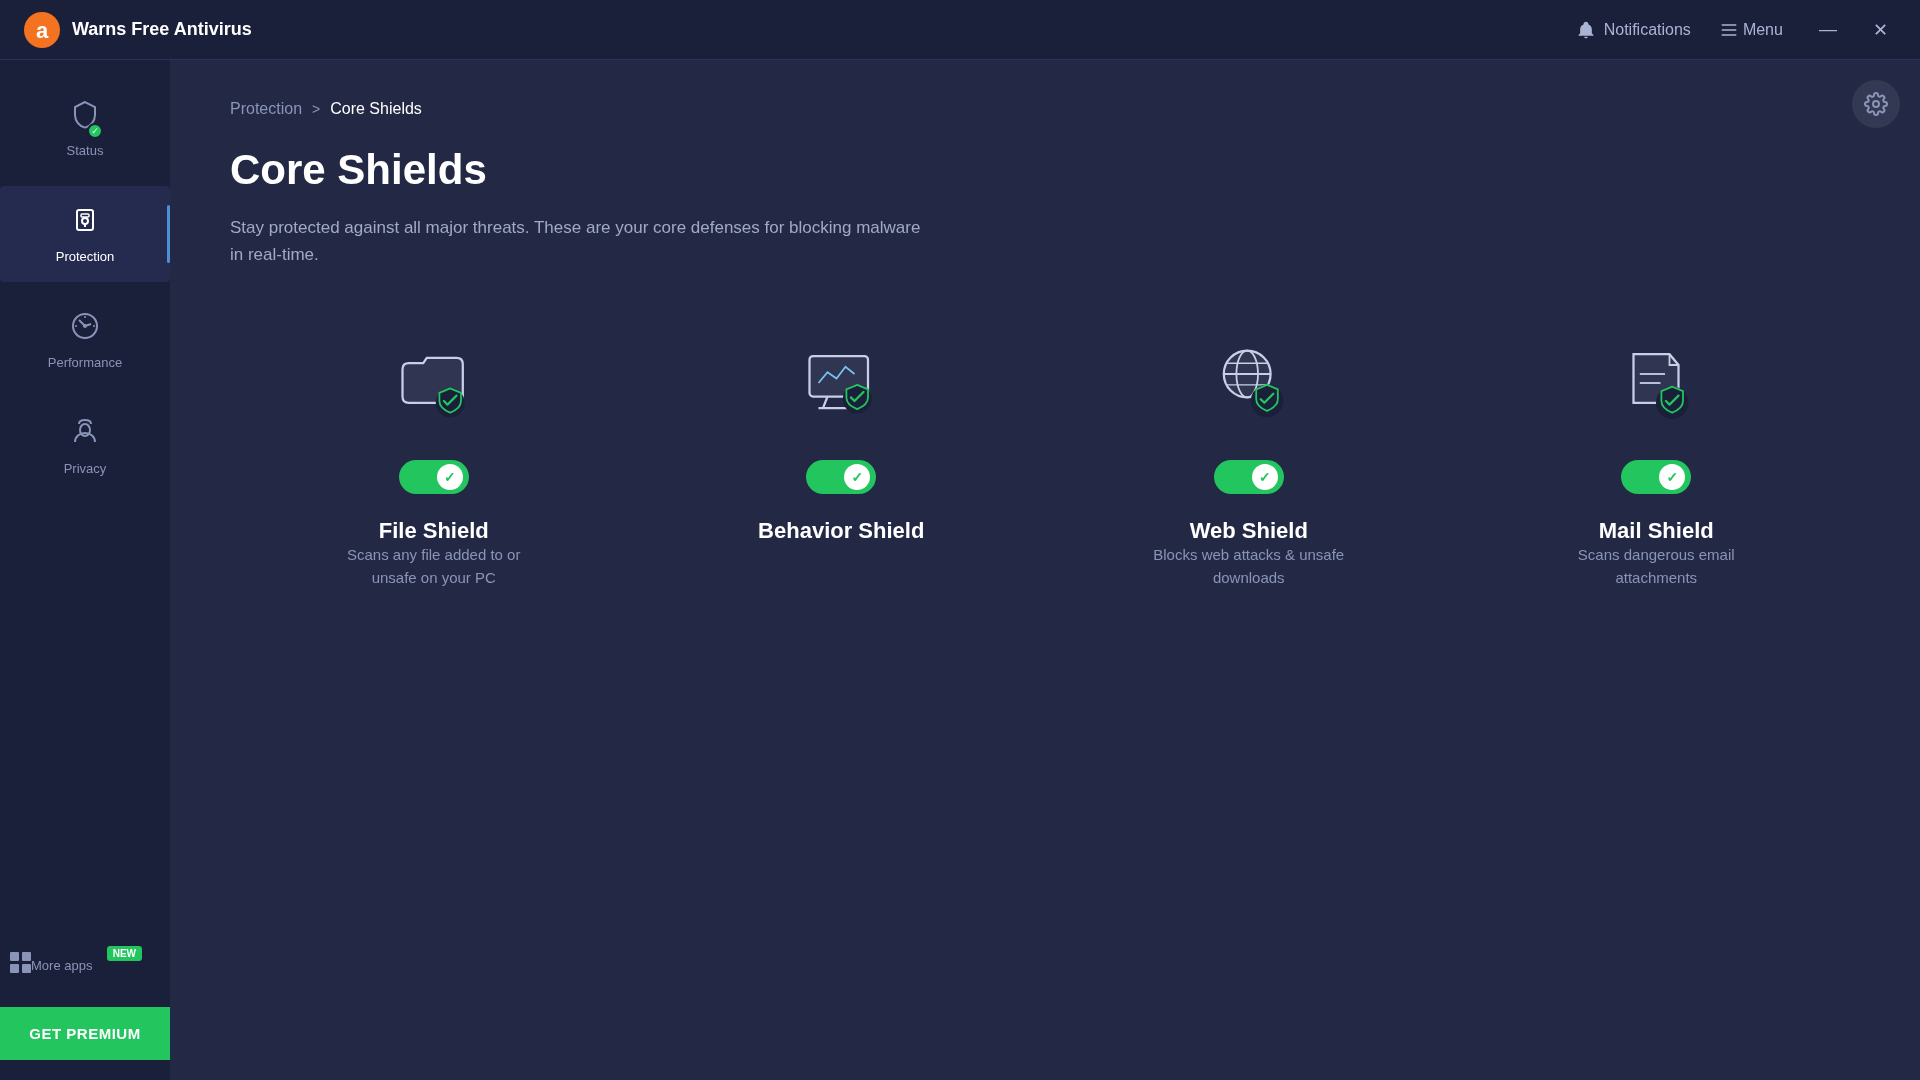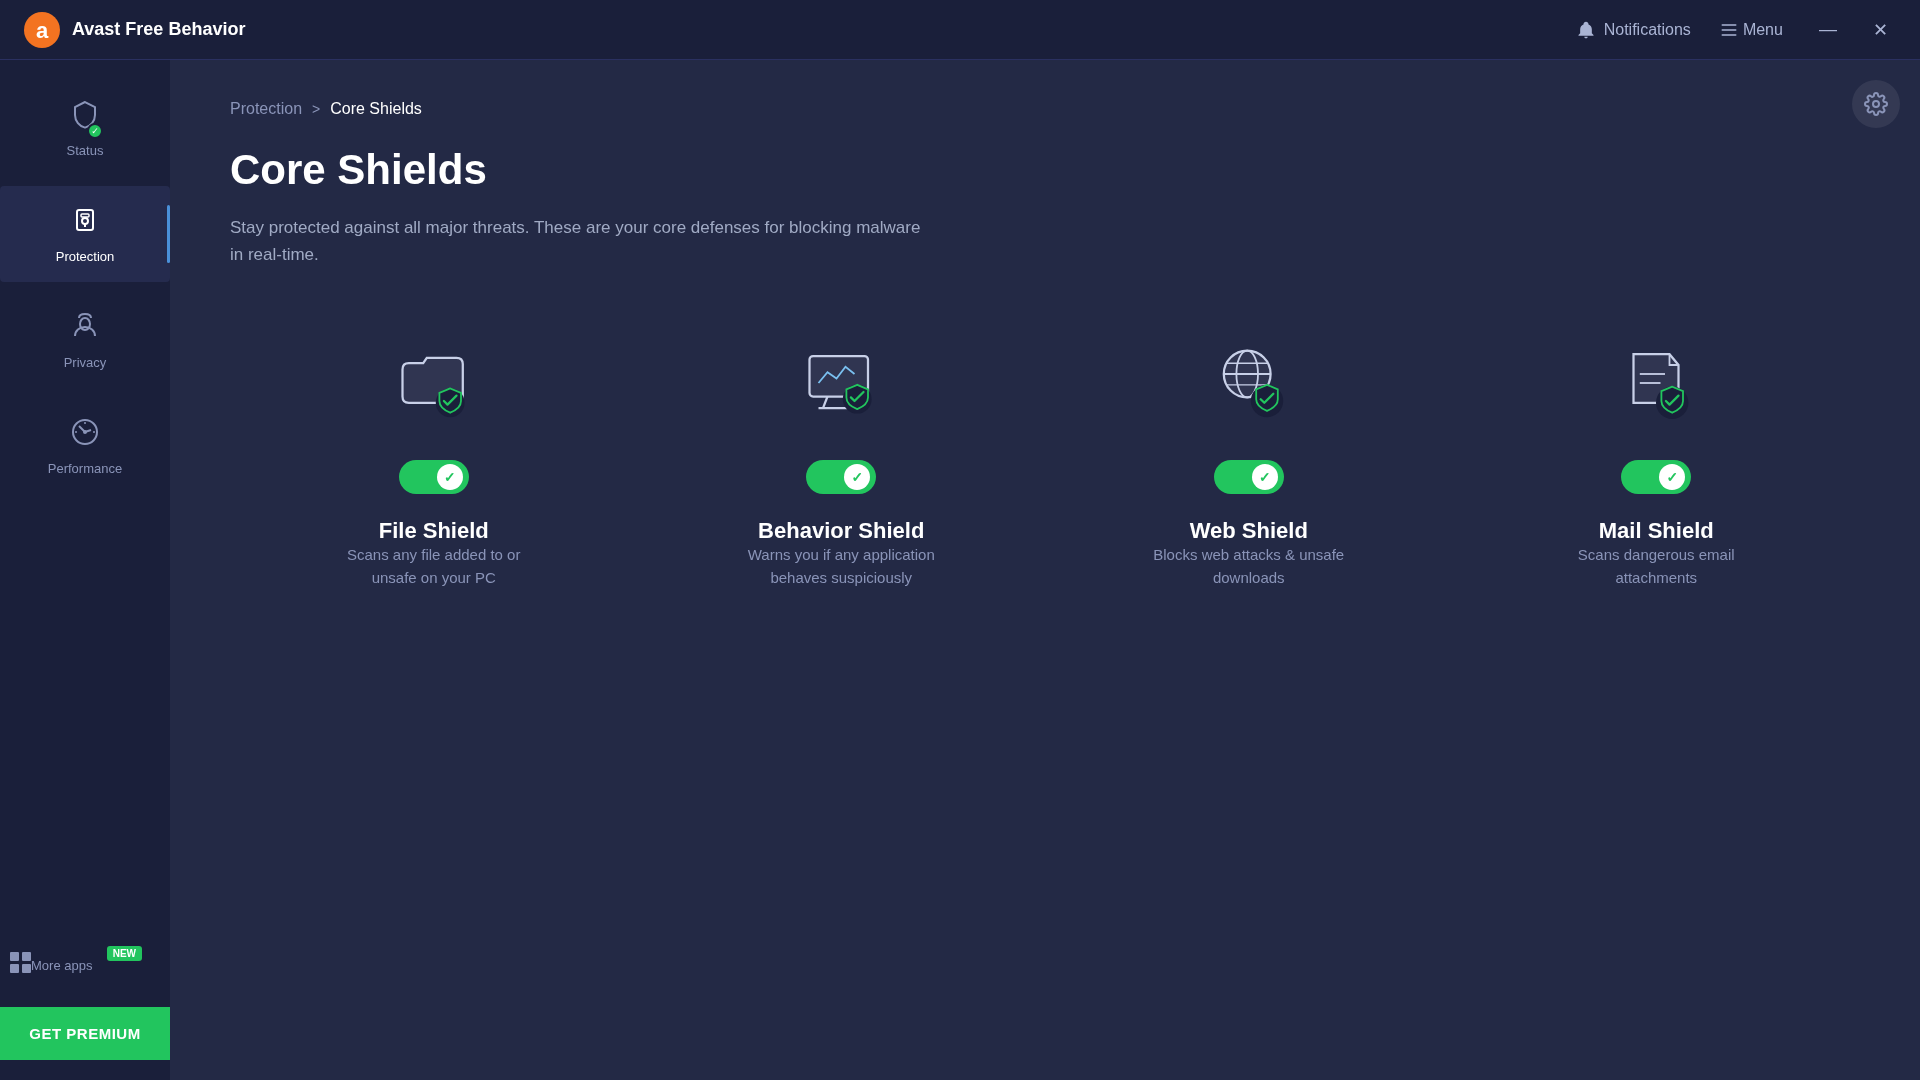--- a/index.html
+++ b/index.html
@@ -326,21 +326,21 @@
 </head>
 <body>
 
 <div class="titlebar">
   <div class="titlebar-left">
 
     <svg class="avast-logo" viewBox="0 0 36 36">
       <circle cx="18" cy="18" r="18" fill="#f37321"></circle>
       <text x="18" y="26" text-anchor="middle" font-size="22" font-weight="bold" fill="white">a</text>
     </svg>
-    <span class="app-title">Avast Free Behavior</span>
+    <span class="app-title">Warns Free Antivirus</span>
   </div>
   <div class="titlebar-right">
     <button class="notifications-btn">
       <svg width="20" height="20" viewBox="0 0 24 24" fill="none">
         <path d="M12 2C10.3 2 9 3.3 9 5v.3C6.6 6.2 5 8.4 5 11v5l-2 2v1h18v-1l-2-2v-5c0-2.6-1.6-4.8-4-5.7V5c0-1.7-1.3-3-3-3zm0 20c1.1 0 2-.9 2-2h-4c0 1.1.9 2 2 2z" fill="#aab4d4"></path>
       </svg>
       <span>Notifications</span>
     </button>
     <button class="menu-btn">
       <svg width="20" height="20" viewBox="0 0 24 24">
@@ -379,39 +379,39 @@
           <line x1="16" y1="20" x2="16" y2="23" stroke="#fff" stroke-width="2"></line>
           <rect x="12" y="10" width="8" height="3" rx="1" stroke="#fff" stroke-width="1.5" fill="none"></rect>
         </svg>
       </div>
       <span class="sidebar-label">Protection</span>
     </div>
 
     <div class="sidebar-item">
       <div class="sidebar-icon">
         <svg width="32" height="32" viewBox="0 0 32 32" fill="none">
-          <ellipse cx="16" cy="14" rx="5" ry="6" stroke="#8a94b8" stroke-width="2" fill="none"></ellipse>
-          <path d="M6 26c0-5.5 4.5-9 10-9s10 3.5 10 9" stroke="#8a94b8" stroke-width="2" fill="none"></path>
-          <path d="M10 8 Q10 4 16 4 Q22 4 22 8" stroke="#8a94b8" stroke-width="2" fill="none"></path>
-        </svg>
-      </div>
-      <span class="sidebar-label">Privacy</span>
-    </div>
-
-    <div class="sidebar-item">
-      <div class="sidebar-icon">
-        <svg width="32" height="32" viewBox="0 0 32 32" fill="none">
           <circle cx="16" cy="16" r="12" stroke="#8a94b8" stroke-width="2" fill="none"></circle>
           <path d="M16 16 L10 10" stroke="#8a94b8" stroke-width="2"></path>
           <path d="M16 16 L22 14" stroke="#8a94b8" stroke-width="2"></path>
           <circle cx="16" cy="16" r="2" fill="#8a94b8"></circle>
           <path d="M16 6 L16 8 M26 16 L24 16 M8 16 L6 16" stroke="#8a94b8" stroke-width="1.5"></path>
         </svg>
       </div>
       <span class="sidebar-label">Performance</span>
+    </div>
+
+    <div class="sidebar-item">
+      <div class="sidebar-icon">
+        <svg width="32" height="32" viewBox="0 0 32 32" fill="none">
+          <ellipse cx="16" cy="14" rx="5" ry="6" stroke="#8a94b8" stroke-width="2" fill="none"></ellipse>
+          <path d="M6 26c0-5.5 4.5-9 10-9s10 3.5 10 9" stroke="#8a94b8" stroke-width="2" fill="none"></path>
+          <path d="M10 8 Q10 4 16 4 Q22 4 22 8" stroke="#8a94b8" stroke-width="2" fill="none"></path>
+        </svg>
+      </div>
+      <span class="sidebar-label">Privacy</span>
     </div>
 
     <div class="sidebar-spacer"></div>
 
     <div class="more-apps-item">
       <span class="new-badge">NEW</span>
       <div class="grid-icon">
         <div class="grid-dot"></div>
         <div class="grid-dot"></div>
         <div class="grid-dot"></div>
@@ -478,21 +478,20 @@
             <path d="M68 52 L56 57 L56 66 Q56 74 68 79 Q80 74 80 66 L80 57 Z" fill="none" stroke="#22c55e" stroke-width="2"></path>
             <path d="M61 66 L65 70 L75 60" stroke="#22c55e" stroke-width="2.5" fill="none" stroke-linecap="round" stroke-linejoin="round"></path>
           </svg>
         </div>
         <div class="toggle-wrapper">
           <div class="toggle">
             <div class="toggle-knob">✓</div>
           </div>
         </div>
         <span class="shield-name">Behavior Shield</span>
-        <span class="shield-desc">Warns you if any application behaves suspiciously</span>
       </div>
 
       <div class="shield-card">
         <div class="shield-icon-wrapper">
           <svg class="shield-svg" viewBox="0 0 100 100" fill="none">
 
             <circle cx="48" cy="40" r="26" stroke="#c8d0e8" stroke-width="2.5" fill="rgba(200,208,232,0.08)"></circle>
             <ellipse cx="48" cy="40" rx="12" ry="26" stroke="#c8d0e8" stroke-width="2"></ellipse>
             <line x1="22" y1="40" x2="74" y2="40" stroke="#c8d0e8" stroke-width="2"></line>
             <line x1="25" y1="28" x2="71" y2="28" stroke="#c8d0e8" stroke-width="1.5"></line>

